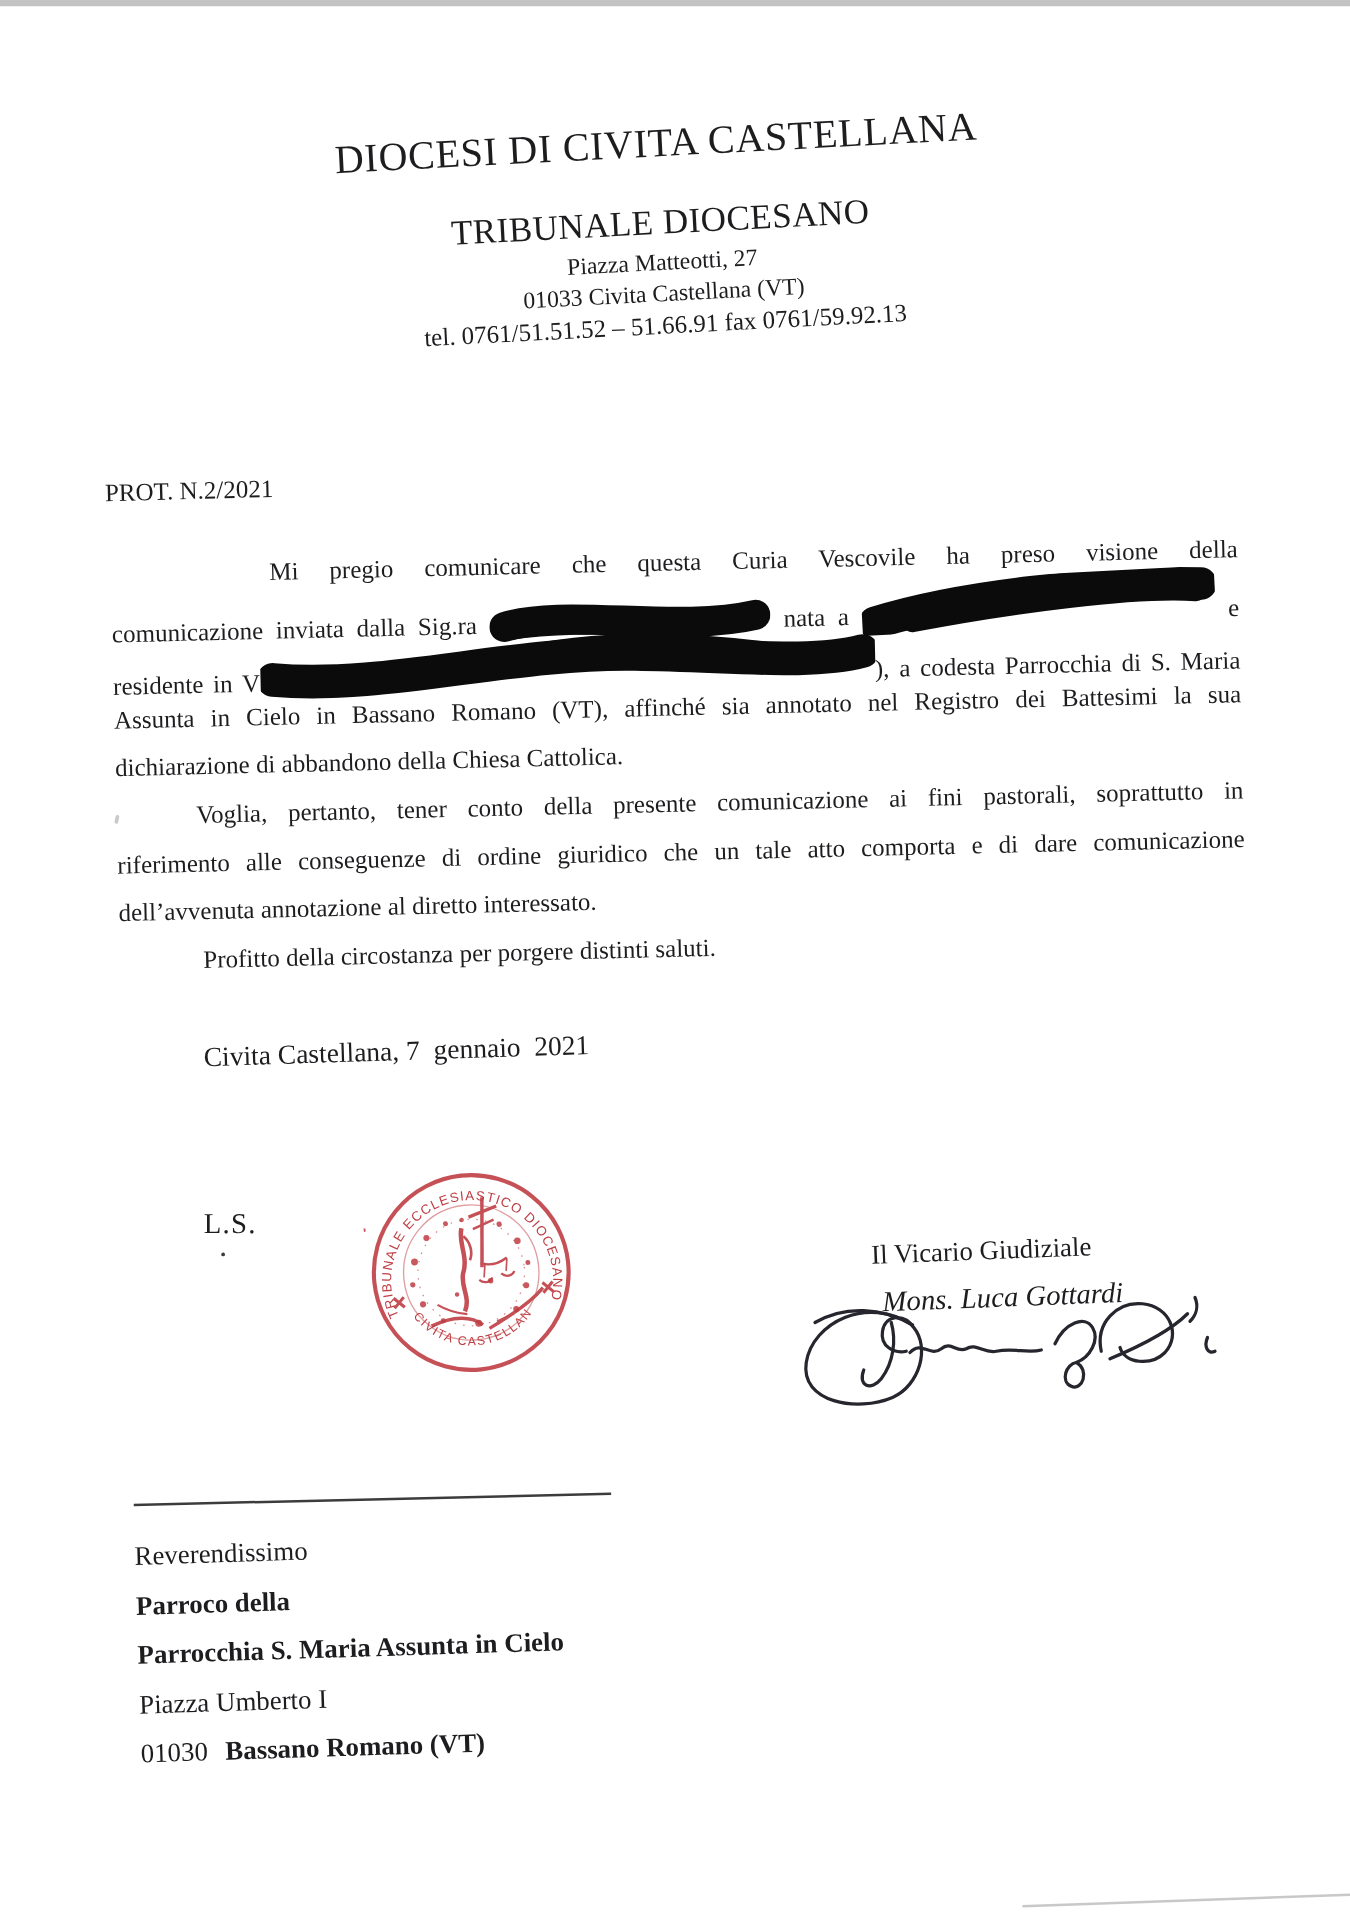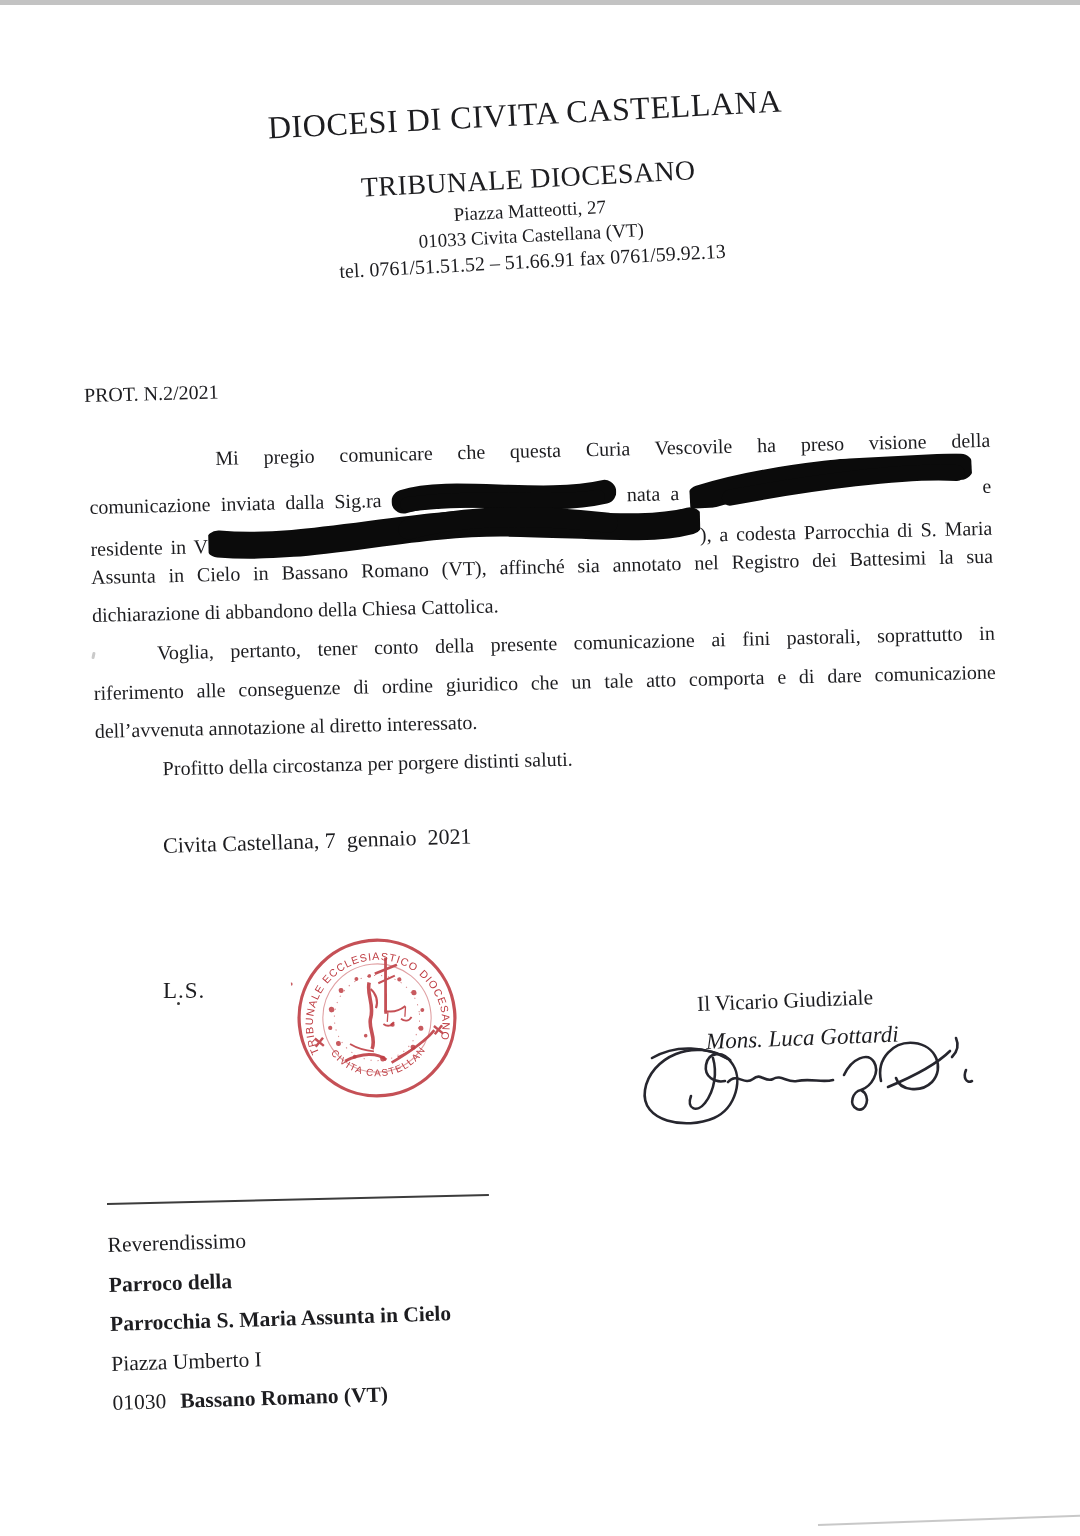--- a/index.html
+++ b/index.html
@@ -29,21 +29,21 @@
   .bline{height:38.6px;line-height:38.6px;white-space:nowrap;}
   .just{text-align:justify;text-align-last:justify;white-space:normal;}
   .ind1{padding-left:127px;}
   .ind2{padding-left:64px;}
   .ind3{padding-left:67px;}
   .redaction{display:inline-block;vertical-align:-9px;line-height:0;}
 
   .dateline{position:absolute;left:163px;top:833px;font-size:22px;white-space:pre;
     transform:rotate(-1.8deg);transform-origin:left center;}
 
-  .ls{position:absolute;left:163px;top:966px;font-size:23px;letter-spacing:1px;margin-top:12px;}
+  .ls{position:absolute;left:163px;top:966px;font-size:23px;letter-spacing:1px;}
   .ls-dot{position:absolute;left:177px;top:1002px;width:3px;height:3px;border-radius:50%;background:#3a3a3a;}
 
   .stamp{position:absolute;left:295px;top:936px;width:164px;height:164px;transform:rotate(-6deg);}
 
   .sig-role{position:absolute;left:697px;top:992px;font-size:21.5px;transform:rotate(-2.2deg);transform-origin:left center;}
   .sig-name{position:absolute;left:706px;top:1029px;font-size:23px;font-style:italic;transform:rotate(-2.2deg);transform-origin:left center;}
   .sig-scribble{position:absolute;left:634px;top:1028px;width:370px;height:110px;}
 
   .divider{position:absolute;left:107px;top:1203px;width:382px;height:2px;background:#3c3c3c;
     transform:rotate(-1.35deg);transform-origin:left center;}

